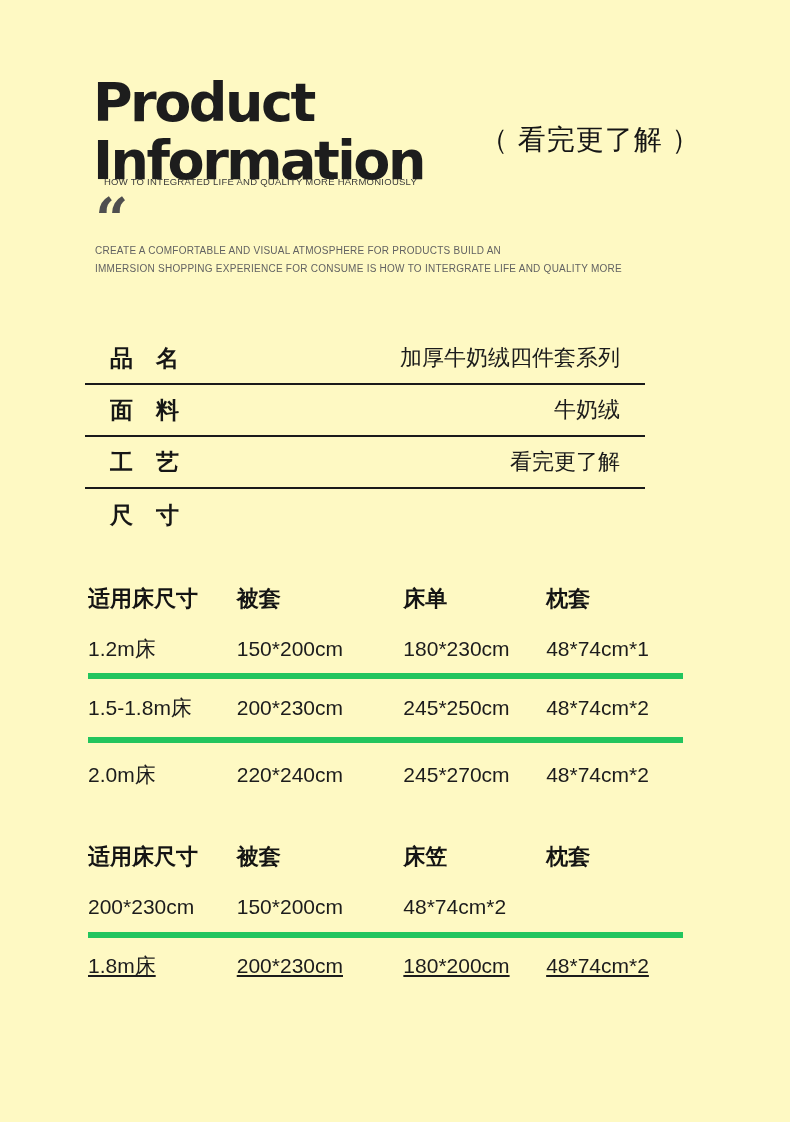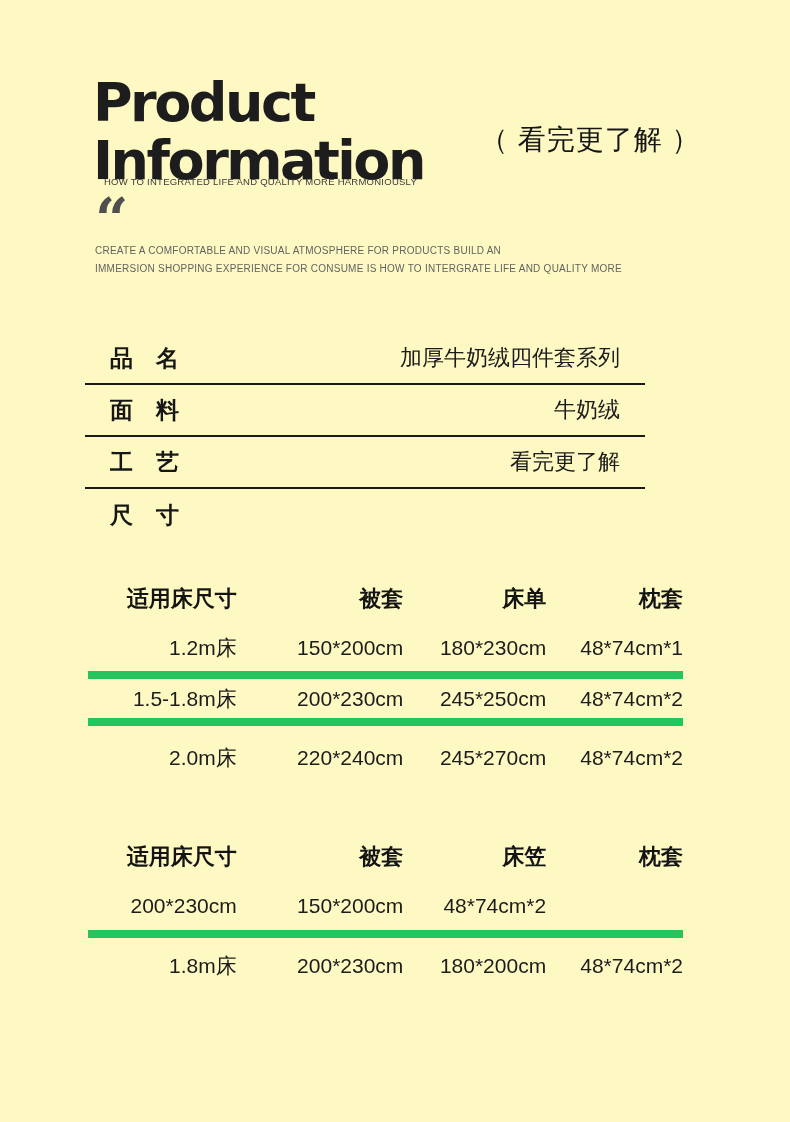--- a/index.html
+++ b/index.html
@@ -36,29 +36,29 @@
     justify-content:space-between;padding:0 25px;border-bottom:2px solid #1a1a1a;
   }
   .detail-row.no-line{border-bottom:none;}
   .detail-label{font-size:23px;font-weight:bold;color:#161616;white-space:pre;}
   .detail-value{font-size:22px;color:#1b1b1b;}
   
   .size-table{position:absolute;left:88px;width:595px;}
   .table1{top:574px;}
   .table2{top:832px;}
   .trow{display:grid;grid-template-columns:25% 28% 24% 23%;align-items:center;box-sizing:border-box;}
-  .trow .cell{text-align:right;white-space:nowrap;}
+  .trow .cell{text-align:left;white-space:nowrap;}
   .trow.head{height:50px;font-weight:bold;font-size:22px;color:#141414;}
   .trow.data{font-size:21px;color:#1c1c1c;}
-  .trow.lined{border-bottom:8px solid #22c55e;}
+  .trow.lined{border-bottom:6px solid #22c55e;}
   .table1 .r1{height:55px;}
-  .table1 .r2{height:47px;}
+  .table1 .r2{height:64px;}
   .table1 .r3{height:63px;}
   .table2 .r1{height:56px;}
-  .table2 .r2{height:56px;}
+  .table2 .r2{height:56px;text-decoration:underline;}
 </style>
 </head>
 <body>
 
 <div class="page">
 
   <h1 class="title">
     <span>Product</span>
     <span>Information</span>
   </h1>

